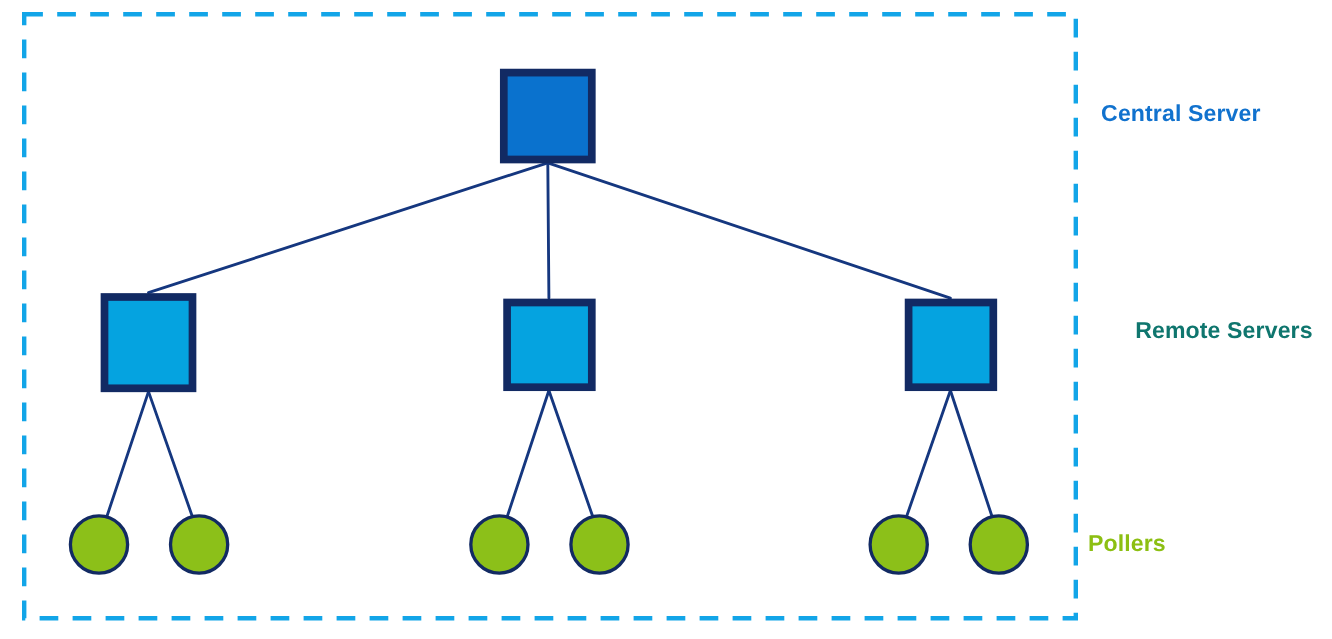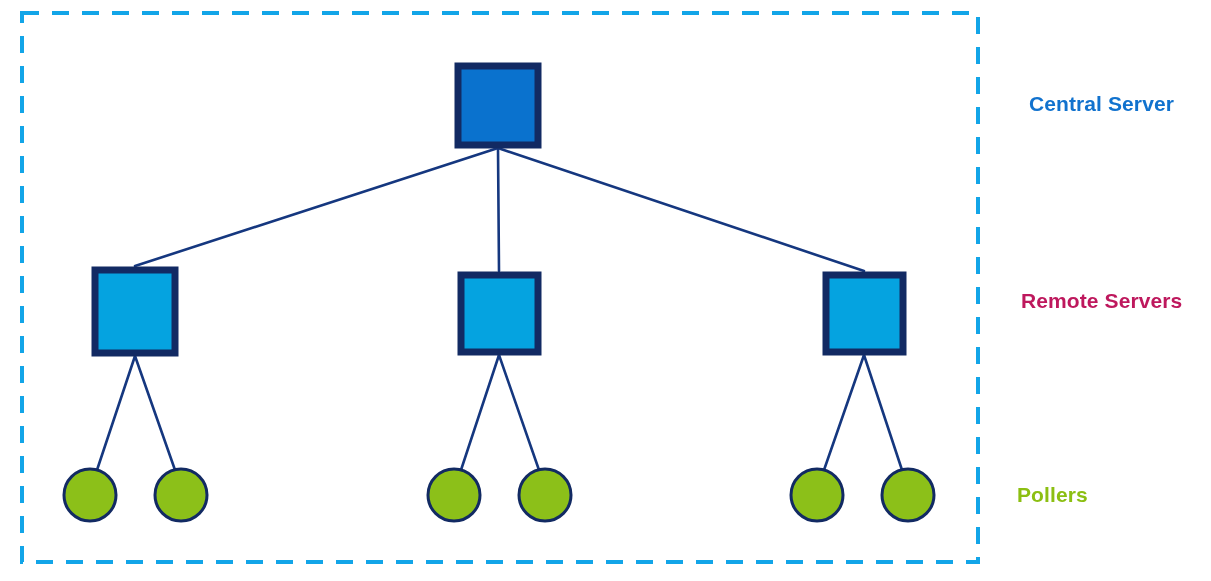--- a/index.html
+++ b/index.html
@@ -25,24 +25,23 @@
     height: 581px;
   }
   .tier-label {
     position: absolute;
     font-family: "Liberation Sans", sans-serif;
     font-weight: bold;
     font-size: 21px;
     letter-spacing: 0.1px;
     white-space: nowrap;
     line-height: 1;
-    margin-left: 28px;
   }
   #label-central  { left: 1001px; top: 93px;  color: #1172ce; }
-  #label-remote   { left: 993px; top: 290px; color: #be185d; }
+  #label-remote   { left: 1032px; top: 290px; color: #0f766e; }
   #label-pollers  { left: 989px; top: 484px; color: #8cbf12; }
 </style>
 </head>
 <body>
 
 <div id="canvas">
 
   <svg id="diagram-svg" viewBox="0 0 1211 581" xmlns="http://www.w3.org/2000/svg">
 
     <rect x="22" y="13" width="956" height="549" fill="none" stroke="#12a5e8" stroke-width="4" stroke-dasharray="17 13" stroke-linecap="butt"></rect>

